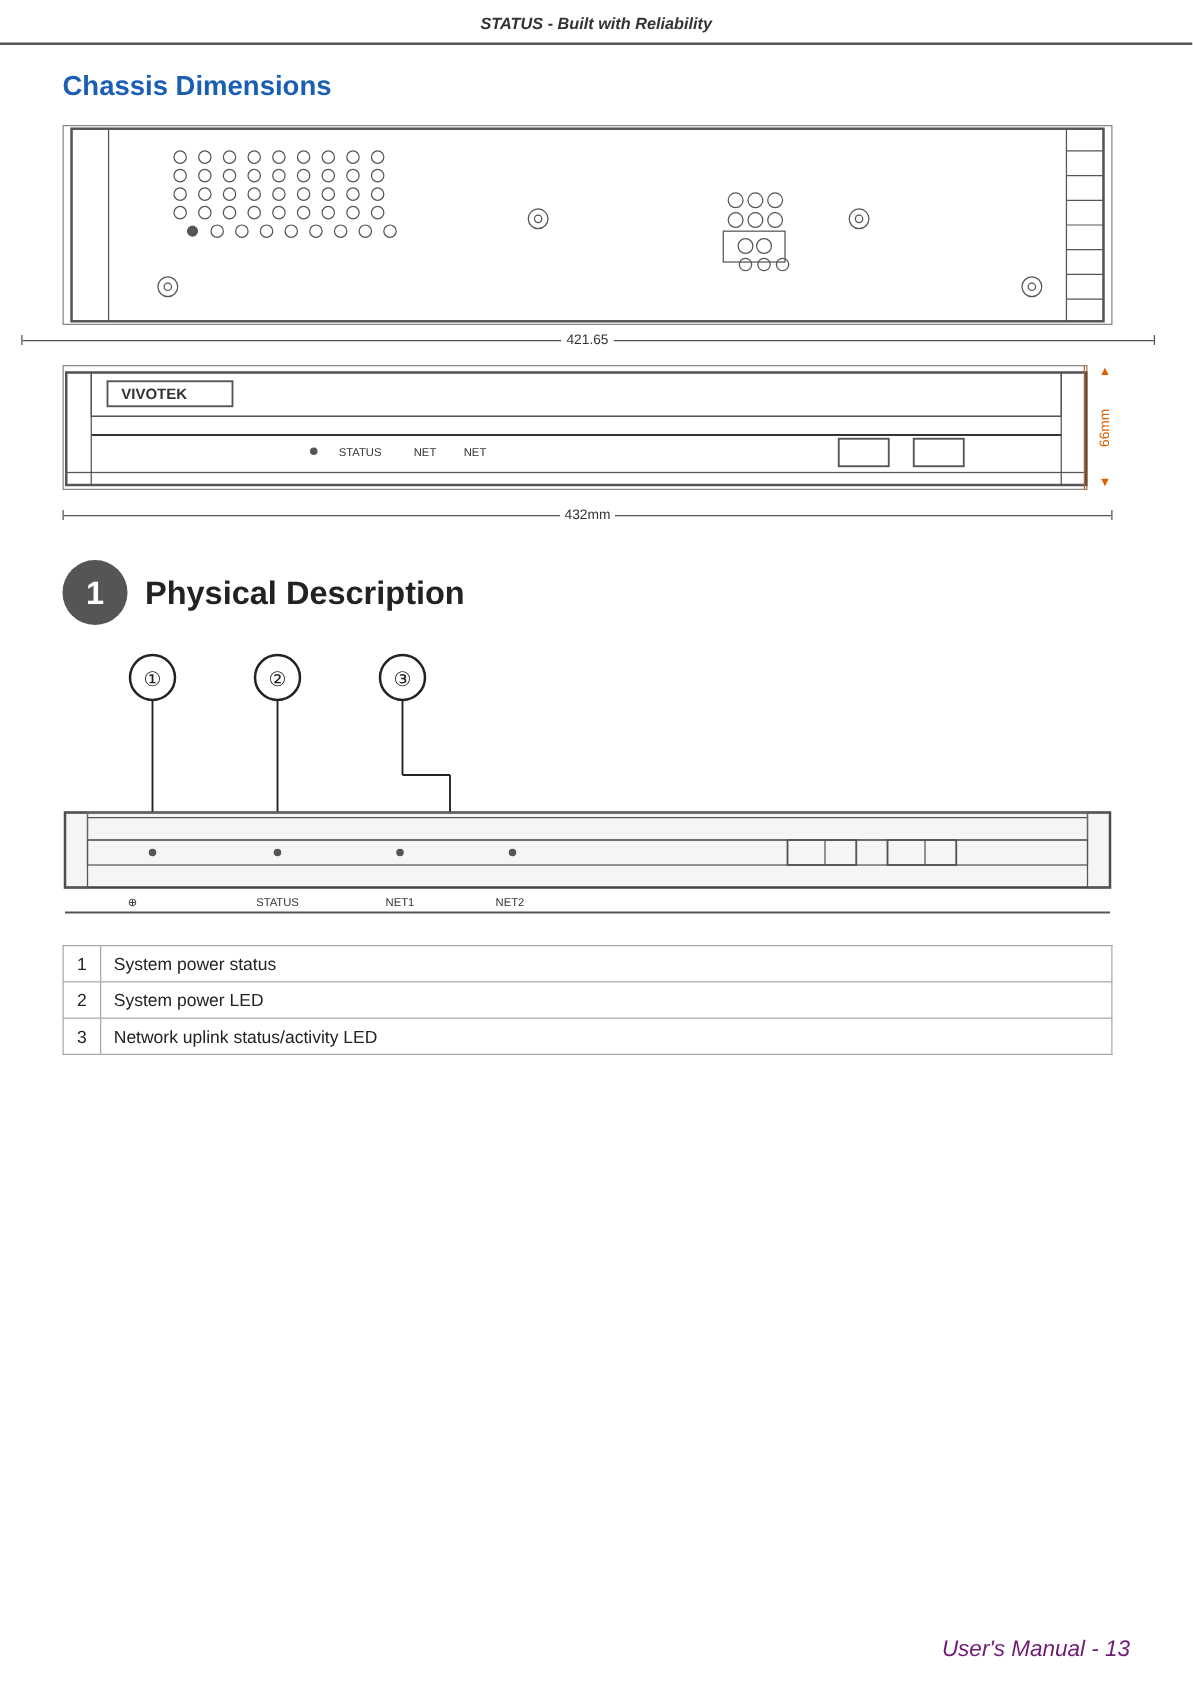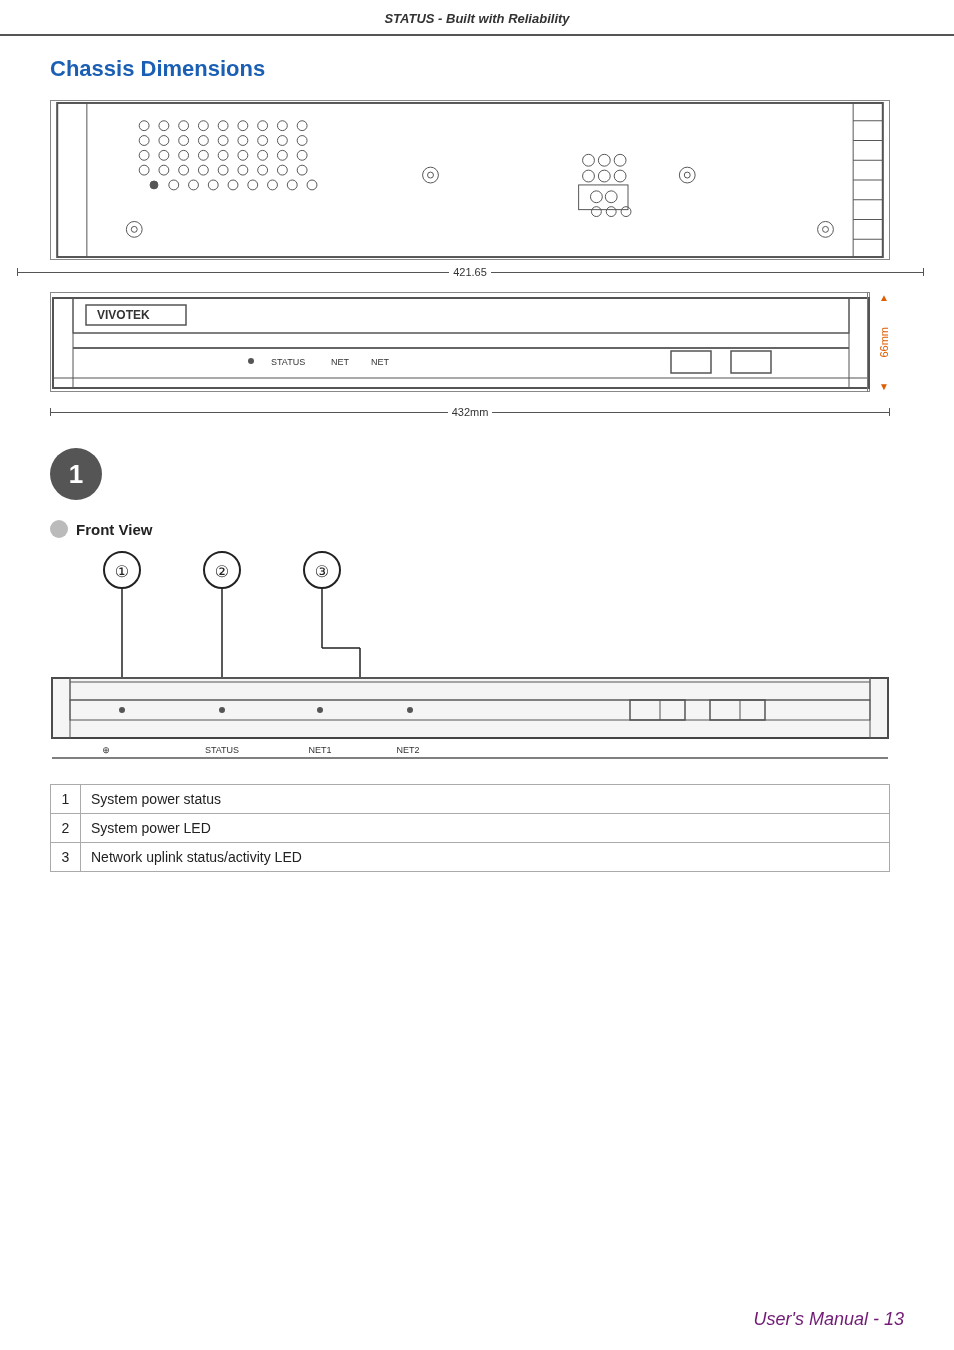--- a/index.html
+++ b/index.html
@@ -334,26 +334,23 @@
       <div class="tick"></div>
       <div class="line"></div>
       <div class="dim-text-bottom">432mm</div>
       <div class="line"></div>
       <div class="tick"></div>
     </div>
   </div>
 
   <div class="section-header" style="margin-top: 30px;">
     <div class="section-number-circle">1</div>
-  </div>
-
-  <div class="front-view-label">
-    <div class="front-view-dot"></div>
-    <span>Front View</span>
-  </div>
+    <div class="section-title">Physical Description</div>
+  </div>
+
 
   <div style="position:relative; width:840px; height:220px; margin-bottom:0;">
 
     <svg width="840" height="220" viewBox="0 0 840 220" xmlns="http://www.w3.org/2000/svg" style="position:absolute;top:0;left:0;">
 
       <circle cx="72" cy="22" r="18" fill="none" stroke="#222" stroke-width="2"></circle>
       <text x="72" y="29" font-size="16" font-family="Arial" text-anchor="middle" fill="#222">①</text>
 
       <circle cx="172" cy="22" r="18" fill="none" stroke="#222" stroke-width="2"></circle>
       <text x="172" y="29" font-size="16" font-family="Arial" text-anchor="middle" fill="#222">②</text>

